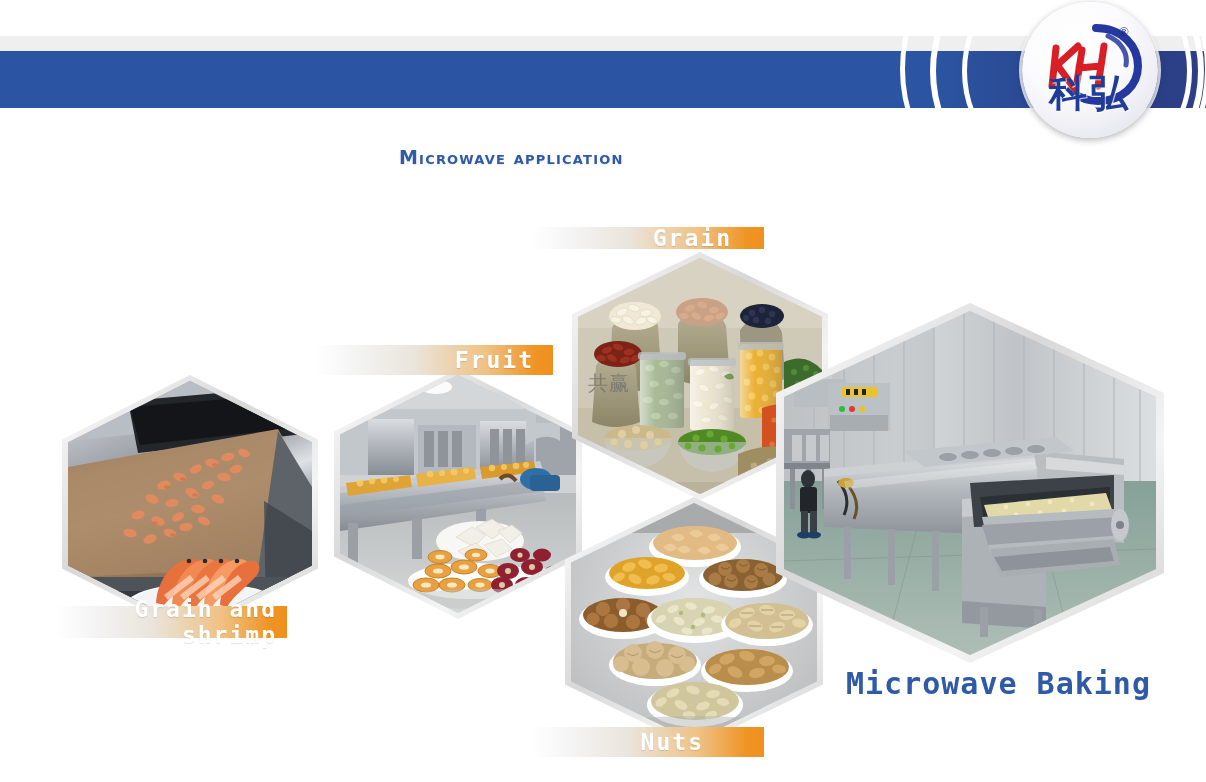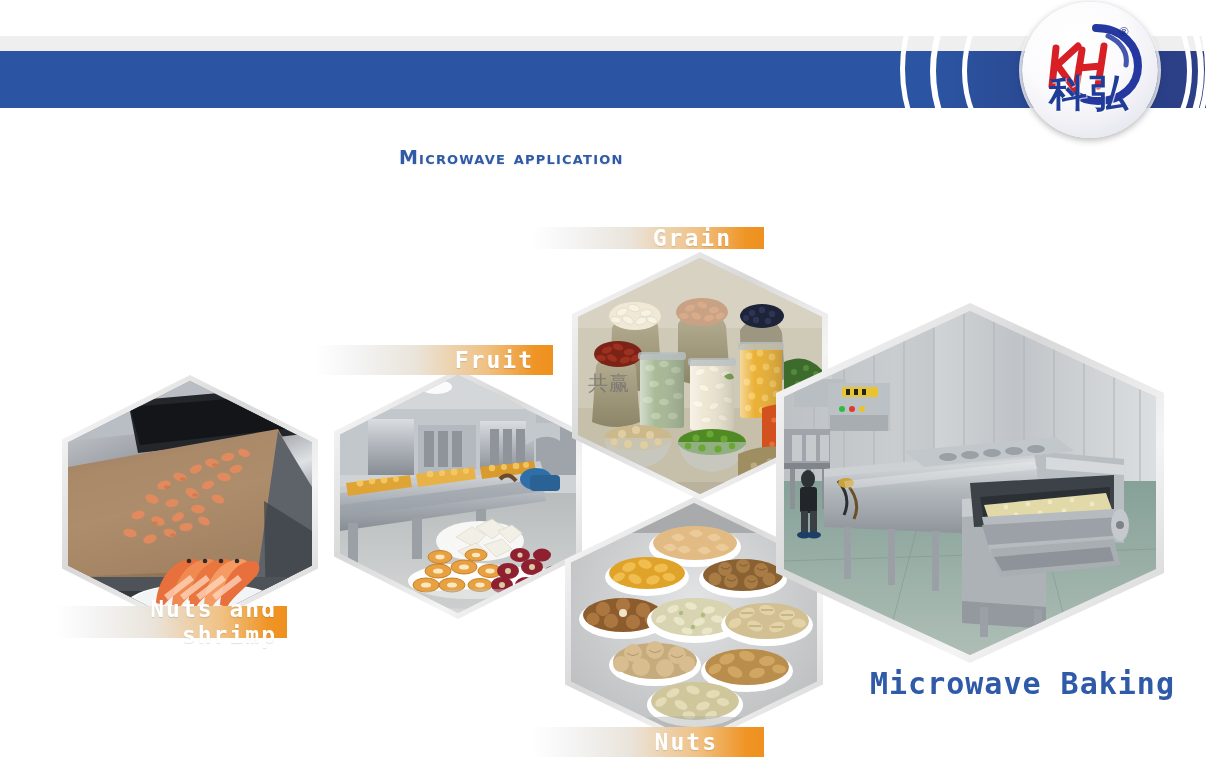--- a/index.html
+++ b/index.html
@@ -134,21 +134,20 @@
   
   #baking-caption {
     position: absolute;
     left: 846px; top: 666px;
     font-family: "DejaVu Sans Mono", monospace;
     font-size: 30px;
     font-weight: bold;
     letter-spacing: 1px;
     color: #2f5aa8;
     white-space: nowrap;
-    margin-left: 24px;
   }
 
   
   #grain-watermark {
     position: absolute;
     left: 588px; top: 370px;
     font-family: "DejaVu Sans", sans-serif;
     font-size: 20px;
     color: rgba(110,110,110,0.75);
     letter-spacing: 1px;
@@ -261,21 +260,21 @@
         <circle cx="121" cy="180" r="2.3"></circle>
           <circle cx="137" cy="180" r="2.3"></circle>
         <circle cx="153" cy="180" r="2.3"></circle>
           <circle cx="169" cy="180" r="2.3"></circle>
       </g>
     </g>
     <ellipse cx="136" cy="238" rx="74" ry="9" fill="#d9dbde" opacity="0.7"></ellipse>
   </svg>
 </div>
 <div class="tab" style="left:55px; top:606px; width:232px; height:32px; padding-right:10px;">
-  <span>Nuts and shrimp</span>
+  <span>Grain and shrimp</span>
 </div>
 
 <div class="hex-frame" style="left:334px; top:369px; width:248px; height:250px;"></div>
 <div class="hex-inner" style="left:340px; top:375px; width:236px; height:238px;">
   <svg class="scene" viewBox="0 0 236 238" preserveAspectRatio="none">
     <defs>
       <linearGradient id="steelB" x1="0" y1="0" x2="0" y2="1">
         <stop offset="0%" stop-color="#dadde1"></stop>
           <stop offset="50%" stop-color="#aeb3b9"></stop>
         <stop offset="100%" stop-color="#878d94"></stop>
@@ -754,21 +753,21 @@
         <ellipse cx="132" cy="203" rx="7" ry="4" transform="rotate(-18 132 203)"></ellipse>
         <ellipse cx="152" cy="199" rx="6.4" ry="3.8" transform="rotate(12 152 199)"></ellipse>
         <ellipse cx="90" cy="199" rx="6.4" ry="3.8" transform="rotate(-34 90 199)"></ellipse>
         <ellipse cx="118" cy="212" rx="6.4" ry="3.8" transform="rotate(6 118 212)"></ellipse>
         <ellipse cx="140" cy="212" rx="6.4" ry="3.8" transform="rotate(-20 140 212)"></ellipse>
       </g>
     </g>
     <ellipse cx="124" cy="222" rx="90" ry="9" fill="#aaacae" opacity="0.45"></ellipse>
   </svg>
 </div>
-<div class="tab" style="left:532px; top:727px; width:232px; height:30px; padding-right:46px;">
+<div class="tab" style="left:532px; top:727px; width:232px; height:30px; padding-right:60px;">
   <span>Nuts</span>
 </div>
 
 <div class="hex-frame" style="left:776px; top:303px; width:388px; height:360px;"></div>
 <div class="hex-inner" style="left:784px; top:311px; width:372px; height:344px;">
   <svg class="scene" viewBox="0 0 372 344" preserveAspectRatio="none">
     <defs>
       <linearGradient id="wallM" x1="0" y1="0" x2="1" y2="0">
         <stop offset="0%" stop-color="#c4c8cb"></stop>
           <stop offset="30%" stop-color="#d9dcde"></stop>

